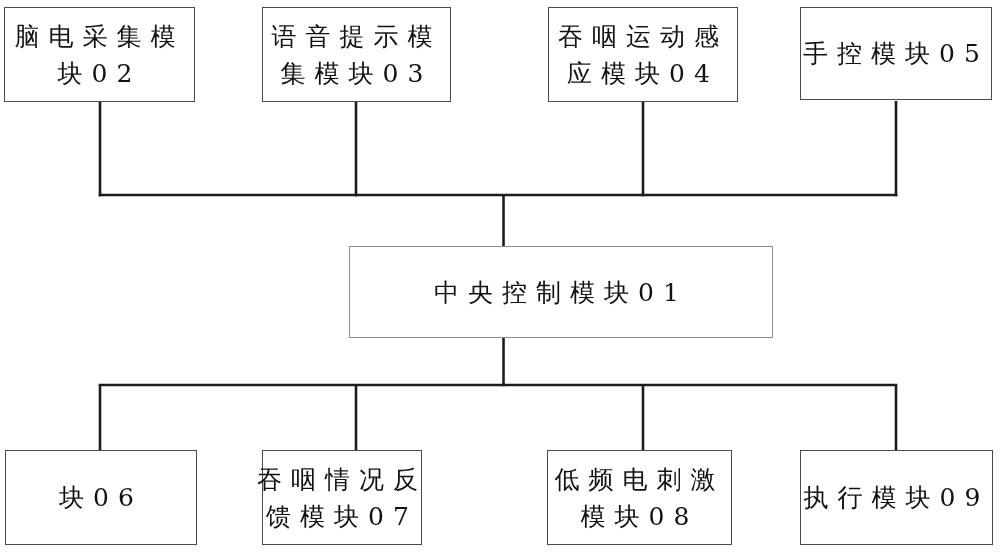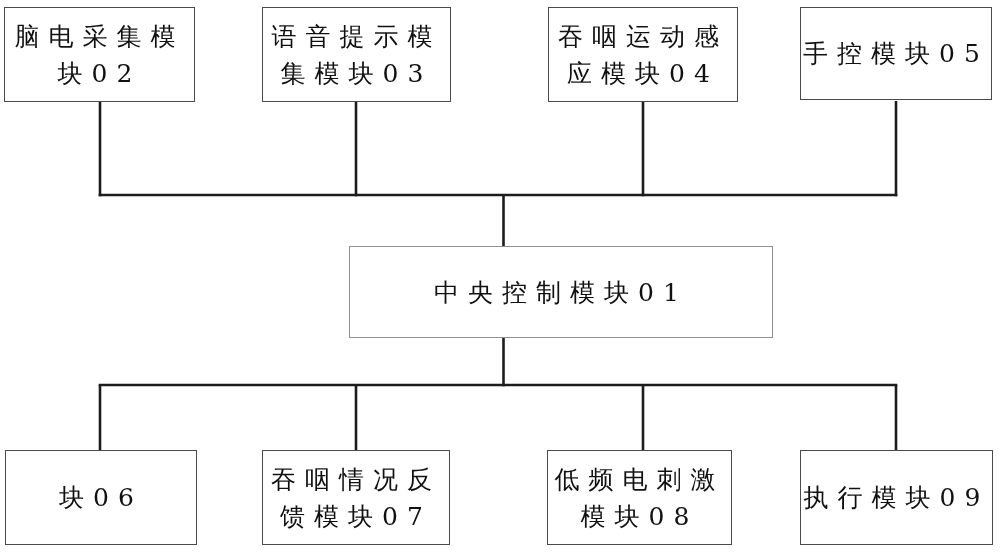--- a/index.html
+++ b/index.html
@@ -45,21 +45,21 @@
   .node span { display: block; }
   
   .n02 { left: 4px;   top: 7px;  width: 191px; height: 95px; }
   .n03 { left: 262px; top: 7px;  width: 189px; height: 95px; }
   .n04 { left: 548px; top: 7px;  width: 190px; height: 95px; }
   .n05 { left: 800px; top: 7px;  width: 192px; height: 93px; }
   
   .n01 { left: 317px; top: 246px; width: 424px; height: 92px; border-color: #8f8f8f; margin-left: 32px; }
   
   .n06 { left: 5px;   top: 450px; width: 192px; height: 95px; }
-  .n07 { left: 262px; top: 450px; width: 188px; height: 95px; }
+  .n07 { left: 262px; top: 450px; width: 160px; height: 95px; }
   .n08 { left: 547px; top: 450px; width: 185px; height: 95px; }
   .n09 { left: 800px; top: 450px; width: 193px; height: 95px; }
 </style>
 </head>
 <body>
 
 <div class="canvas">
 
   <svg class="wires" viewBox="0 0 1000 555" xmlns="http://www.w3.org/2000/svg">
 

